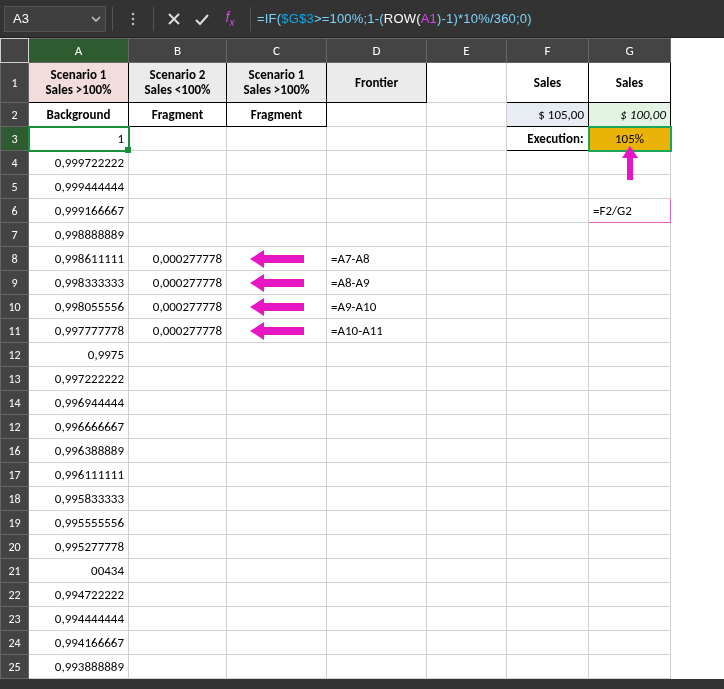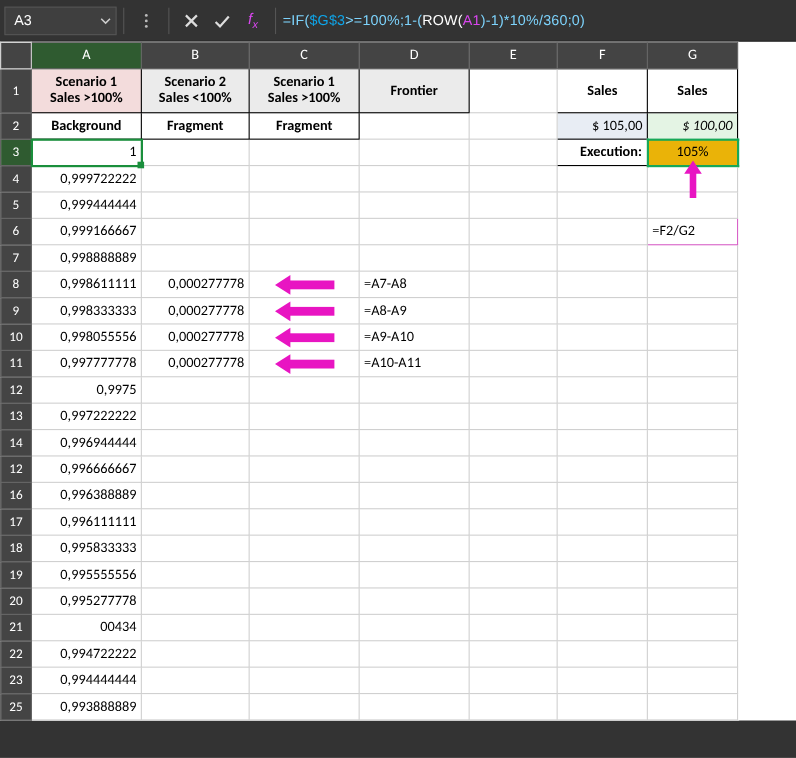--- a/index.html
+++ b/index.html
@@ -473,20 +473,30 @@
           <th class="rowhead">23</th>
           <td class="numcell">0,994444444</td>
           <td></td>
           <td></td>
           <td></td>
           <td></td>
           <td></td>
           <td></td>
         </tr>
   <tr>
+          <th class="rowhead">24</th>
+          <td class="numcell">0,994166667</td>
+          <td></td>
+          <td></td>
+          <td></td>
+          <td></td>
+          <td></td>
+          <td></td>
+        </tr>
+  <tr>
           <th class="rowhead">25</th>
           <td class="numcell">0,993888889</td>
           <td></td>
           <td></td>
           <td></td>
           <td></td>
           <td></td>
           <td></td>
         </tr>
 </tbody>

